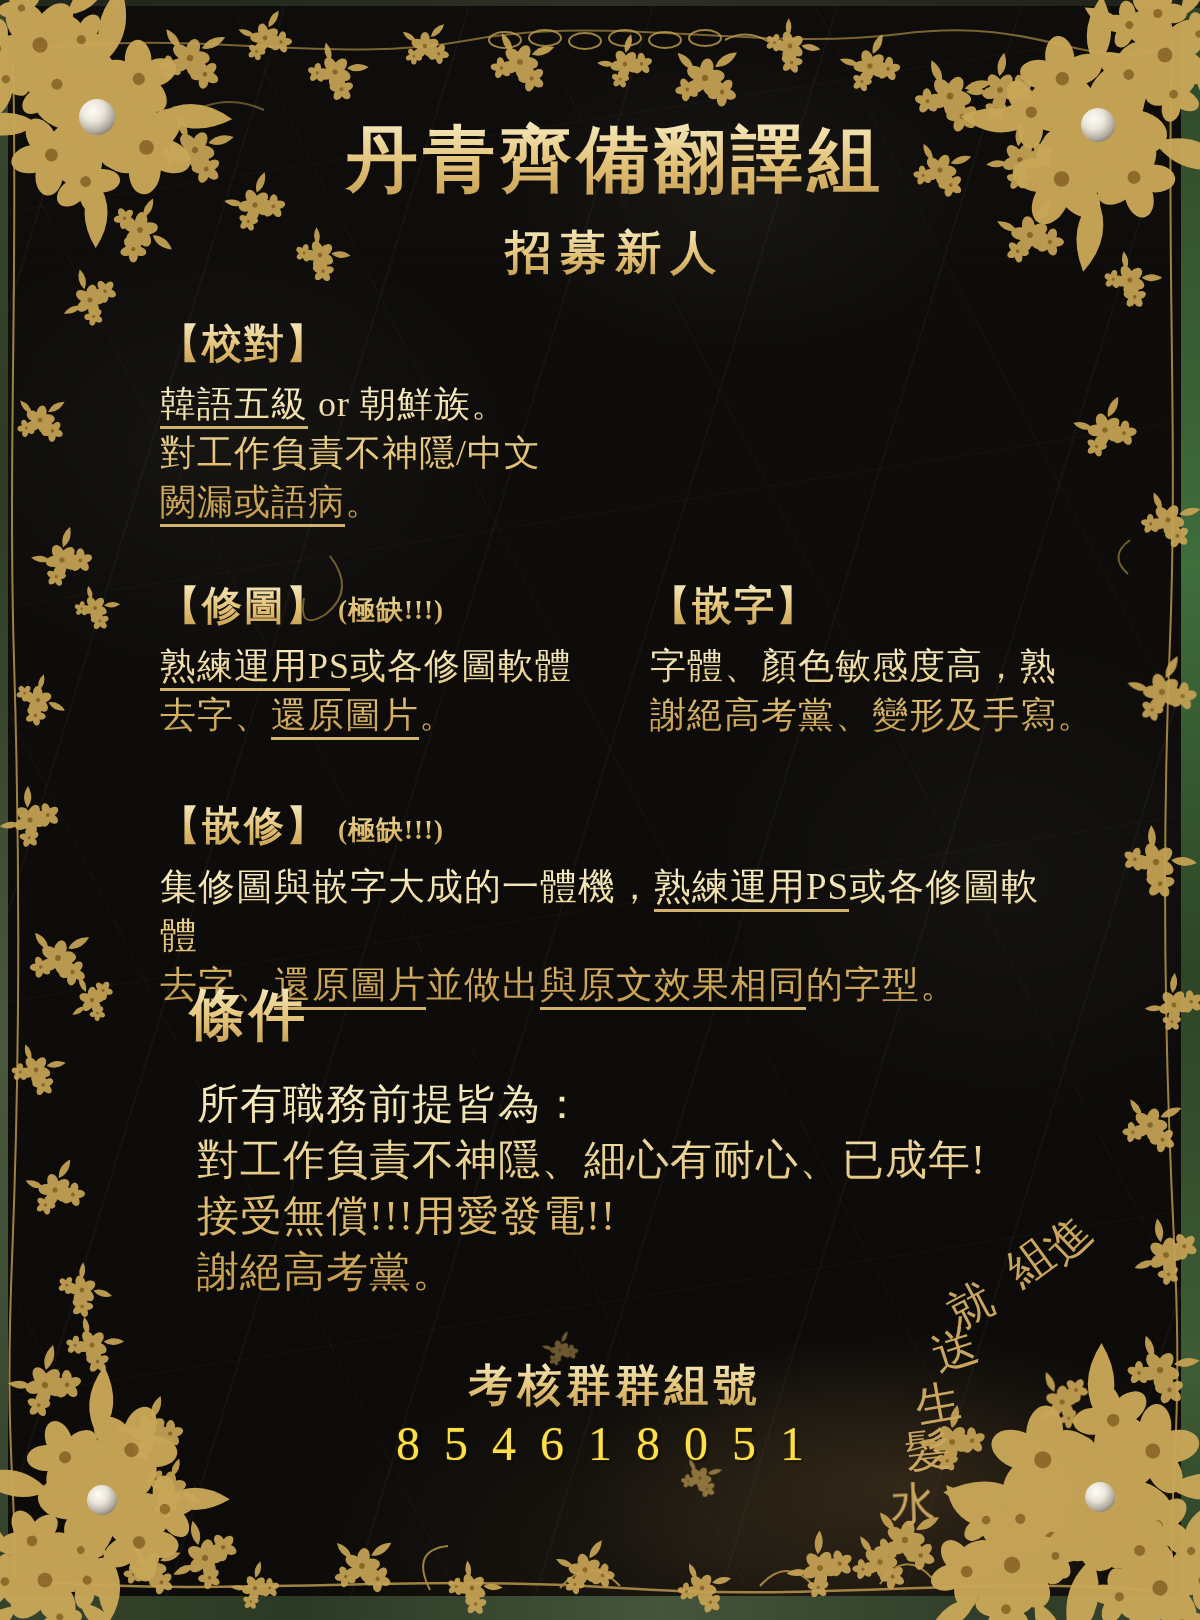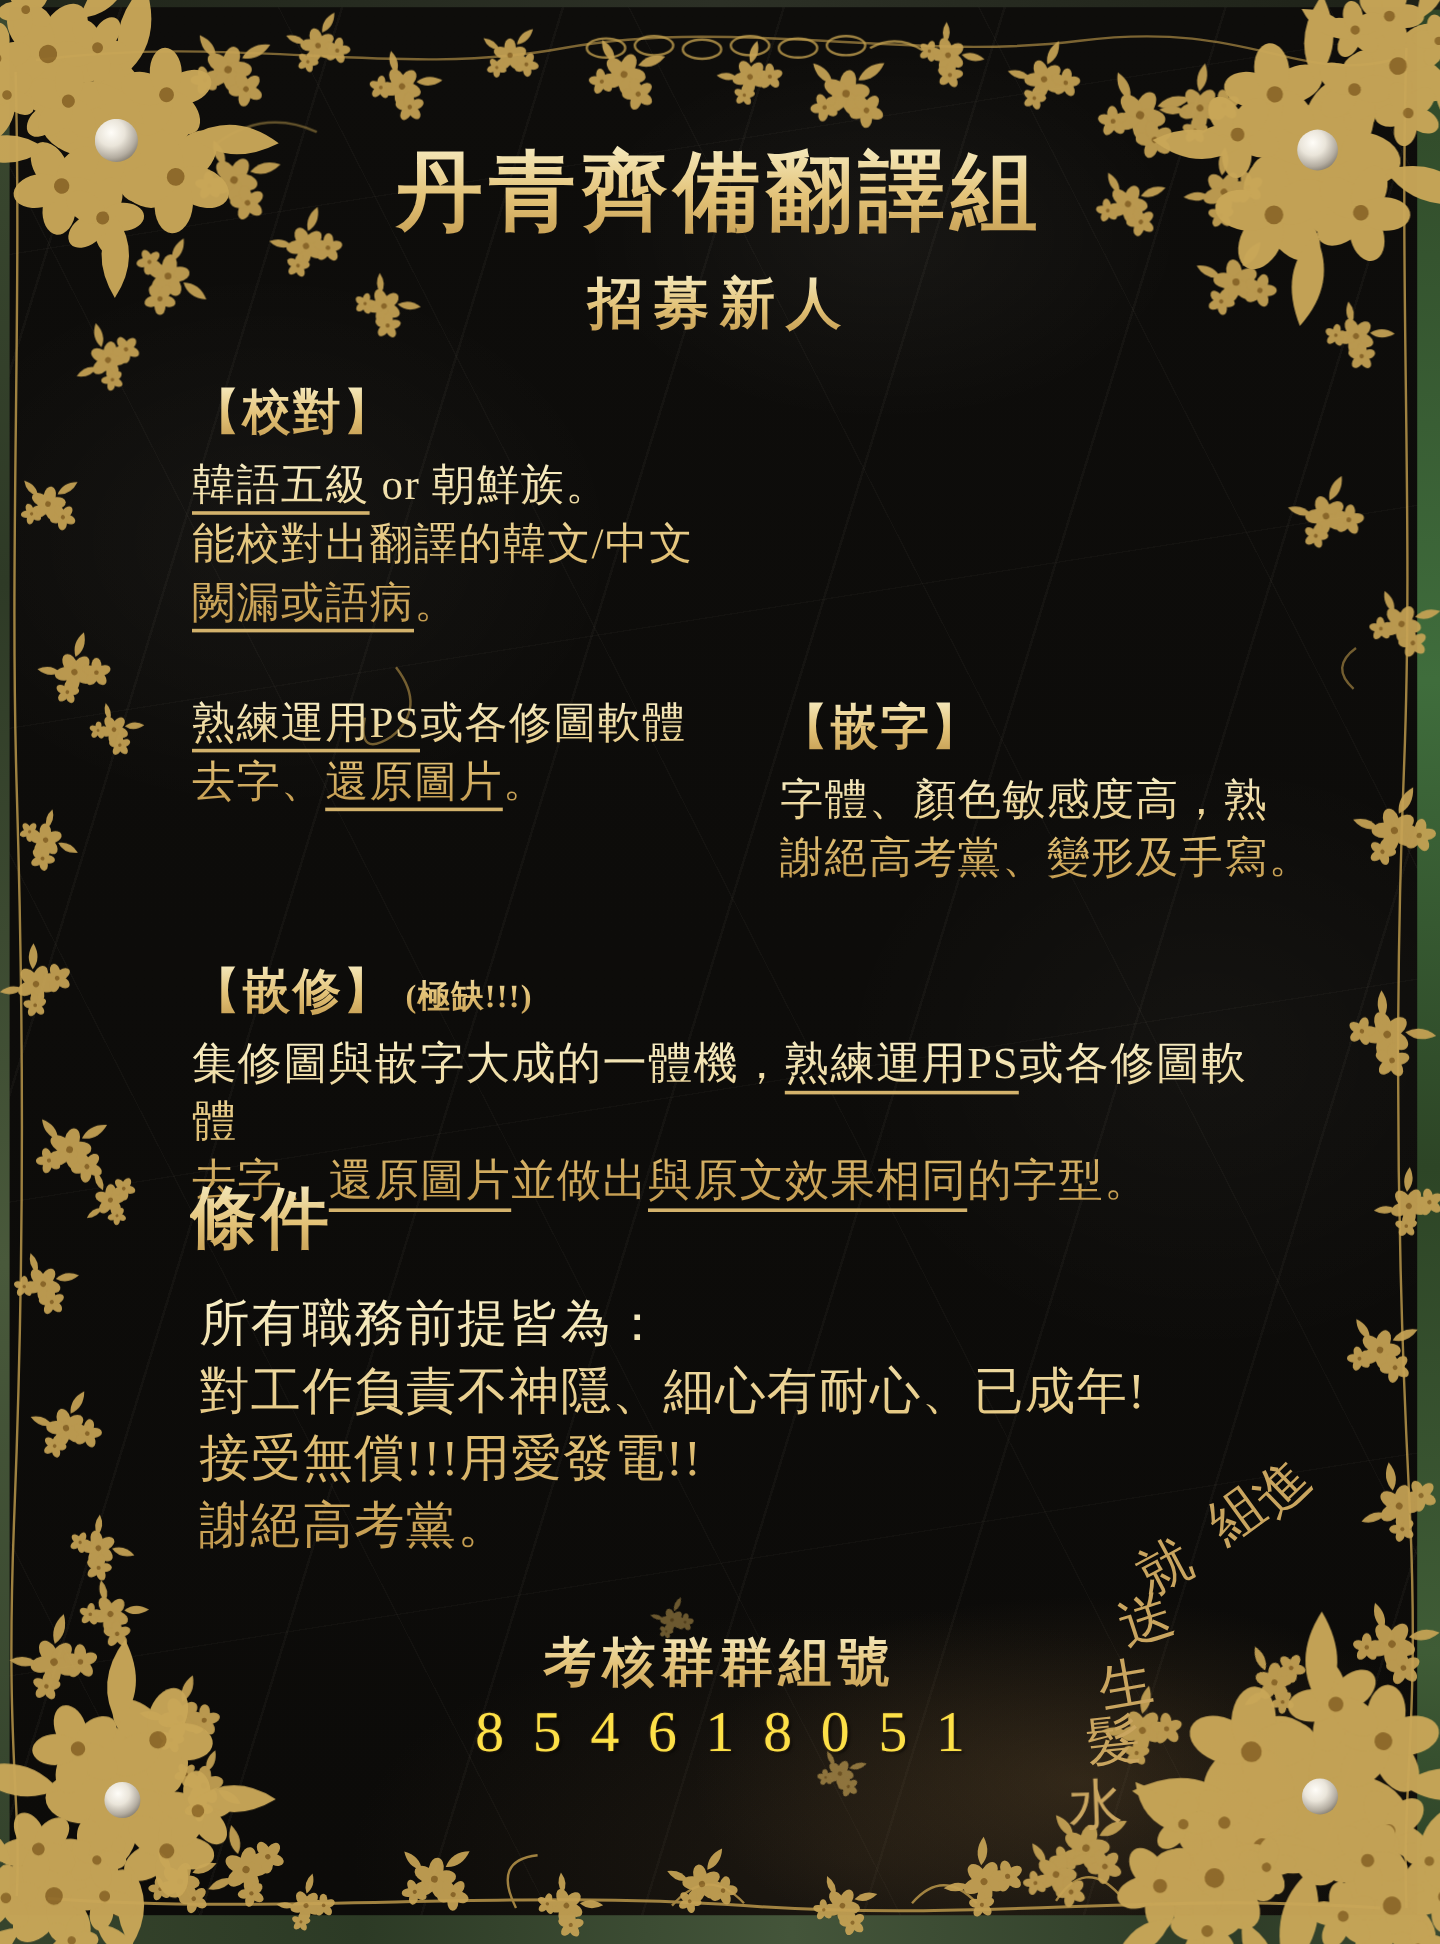--- a/index.html
+++ b/index.html
@@ -32,21 +32,21 @@
   .frame-art{position:absolute;left:0;top:0;z-index:2;pointer-events:none;}
   
   .goldtxt{color:#e3c57f;}
   @supports ((-webkit-background-clip: text)){
     .goldtxt{
       background-image:linear-gradient(180deg,#f6ebc0 8%,#e2c176 55%,#bf964a 100%);
       -webkit-background-clip:text;background-clip:text;color:transparent;
     }
   }
   .u{border-bottom:3px solid #d3b26c;padding-bottom:2px;}
-  .txt{position:absolute;z-index:3;margin:0;}
+  .txt{position:absolute;z-index:3;margin:0;padding-left:31px;}
   .title{left:0;right:0;top:112px;text-align:center;font-size:72px;font-weight:700;letter-spacing:5px;}
   .subtitle{left:0;right:0;top:222px;text-align:center;font-size:46px;font-weight:700;letter-spacing:9px;}
   .sec{position:absolute;z-index:3;}
   .sec h3{margin:0 0 9px 0;font-size:40px;font-weight:700;letter-spacing:2px;}
   .sec .note{font-size:27px;font-weight:700;letter-spacing:1px;margin-left:10px;}
   .sec p{margin:0;font-size:36px;line-height:49px;letter-spacing:1px;}
   .sec-proofread{left:160px;top:316px;width:465px;}
   .sec-translate{left:622px;top:316px;width:470px;}
   .sec-retouch{left:160px;top:578px;width:465px;}
   .sec-typeset{left:622px;top:578px;width:475px;margin-left:28px;}
@@ -233,25 +233,26 @@
     <circle cx="1098" cy="125" r="17" fill="url(#pearlG)"></circle>
     <circle cx="102" cy="1500" r="15" fill="url(#pearlG)"></circle>
     <circle cx="1100" cy="1497" r="15" fill="url(#pearlG)"></circle>
   </svg>
 
   <h1 class="txt title goldtxt">丹青齊備翻譯組</h1>
   <h2 class="txt subtitle goldtxt">招募新人</h2>
 
   <section class="sec sec-proofread">
     <h3 class="goldtxt">【校對】</h3>
-    <p class="goldtxt"><span class="u">韓語五級</span><span> or 朝鮮族。</span><br><span>能校對出翻譯的韓文/中文</span><br><span class="u">闕漏或語病</span><span>。</span></p>
+    <p class="goldtxt"><span class="u">韓語五級</span><span> or 朝鮮族。</span><br><span>對工作負責不神隱/中文</span><br><span class="u">闕漏或語病</span><span>。</span></p>
   </section>
 
 
   <section class="sec sec-retouch">
+    <h3 class="goldtxt"><span>【修圖】</span><span class="note">(極缺!!!)</span></h3>
     <p class="goldtxt"><span class="u">熟練運用PS</span><span>或各修圖軟體</span><br><span>去字、</span><span class="u">還原圖片</span><span>。</span></p>
   </section>
 
   <section class="sec sec-typeset">
     <h3 class="goldtxt">【嵌字】</h3>
     <p class="goldtxt"><span>字體、顏色敏感度高，熟</span><br><span>謝絕高考黨、變形及手寫。</span></p>
   </section>
 
   <section class="sec sec-combo">
     <h3 class="goldtxt"><span>【嵌修】</span><span class="note">(極缺!!!)</span></h3>

